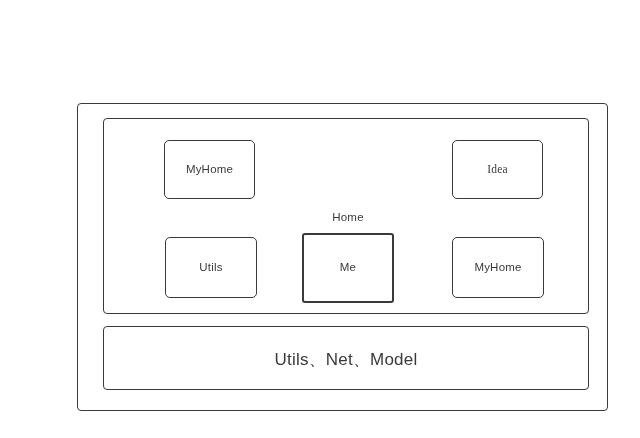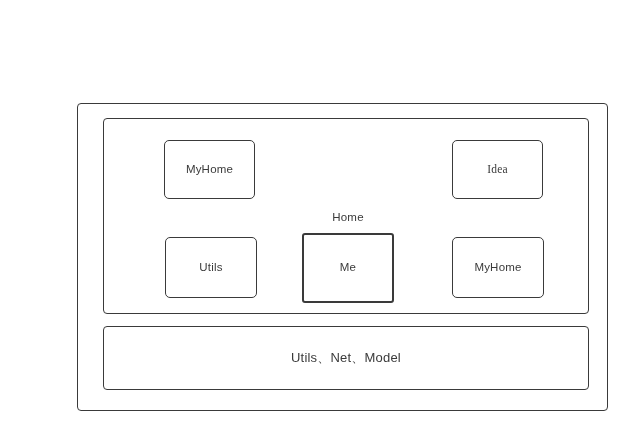--- a/index.html
+++ b/index.html
@@ -98,21 +98,21 @@
     white-space: nowrap;
   }
 
   
   .foundation-caption {
     position: absolute;
     left: 103px;
     top: 351px;
     width: 486px;
     text-align: center;
-    font-size: 13px;
+    font-size: 17px;
     color: #3a3a3a;
     letter-spacing: 0.2px;
     line-height: 1;
     white-space: nowrap;
   }
 </style>
 </head>
 <body>
 
 <div id="canvas">

